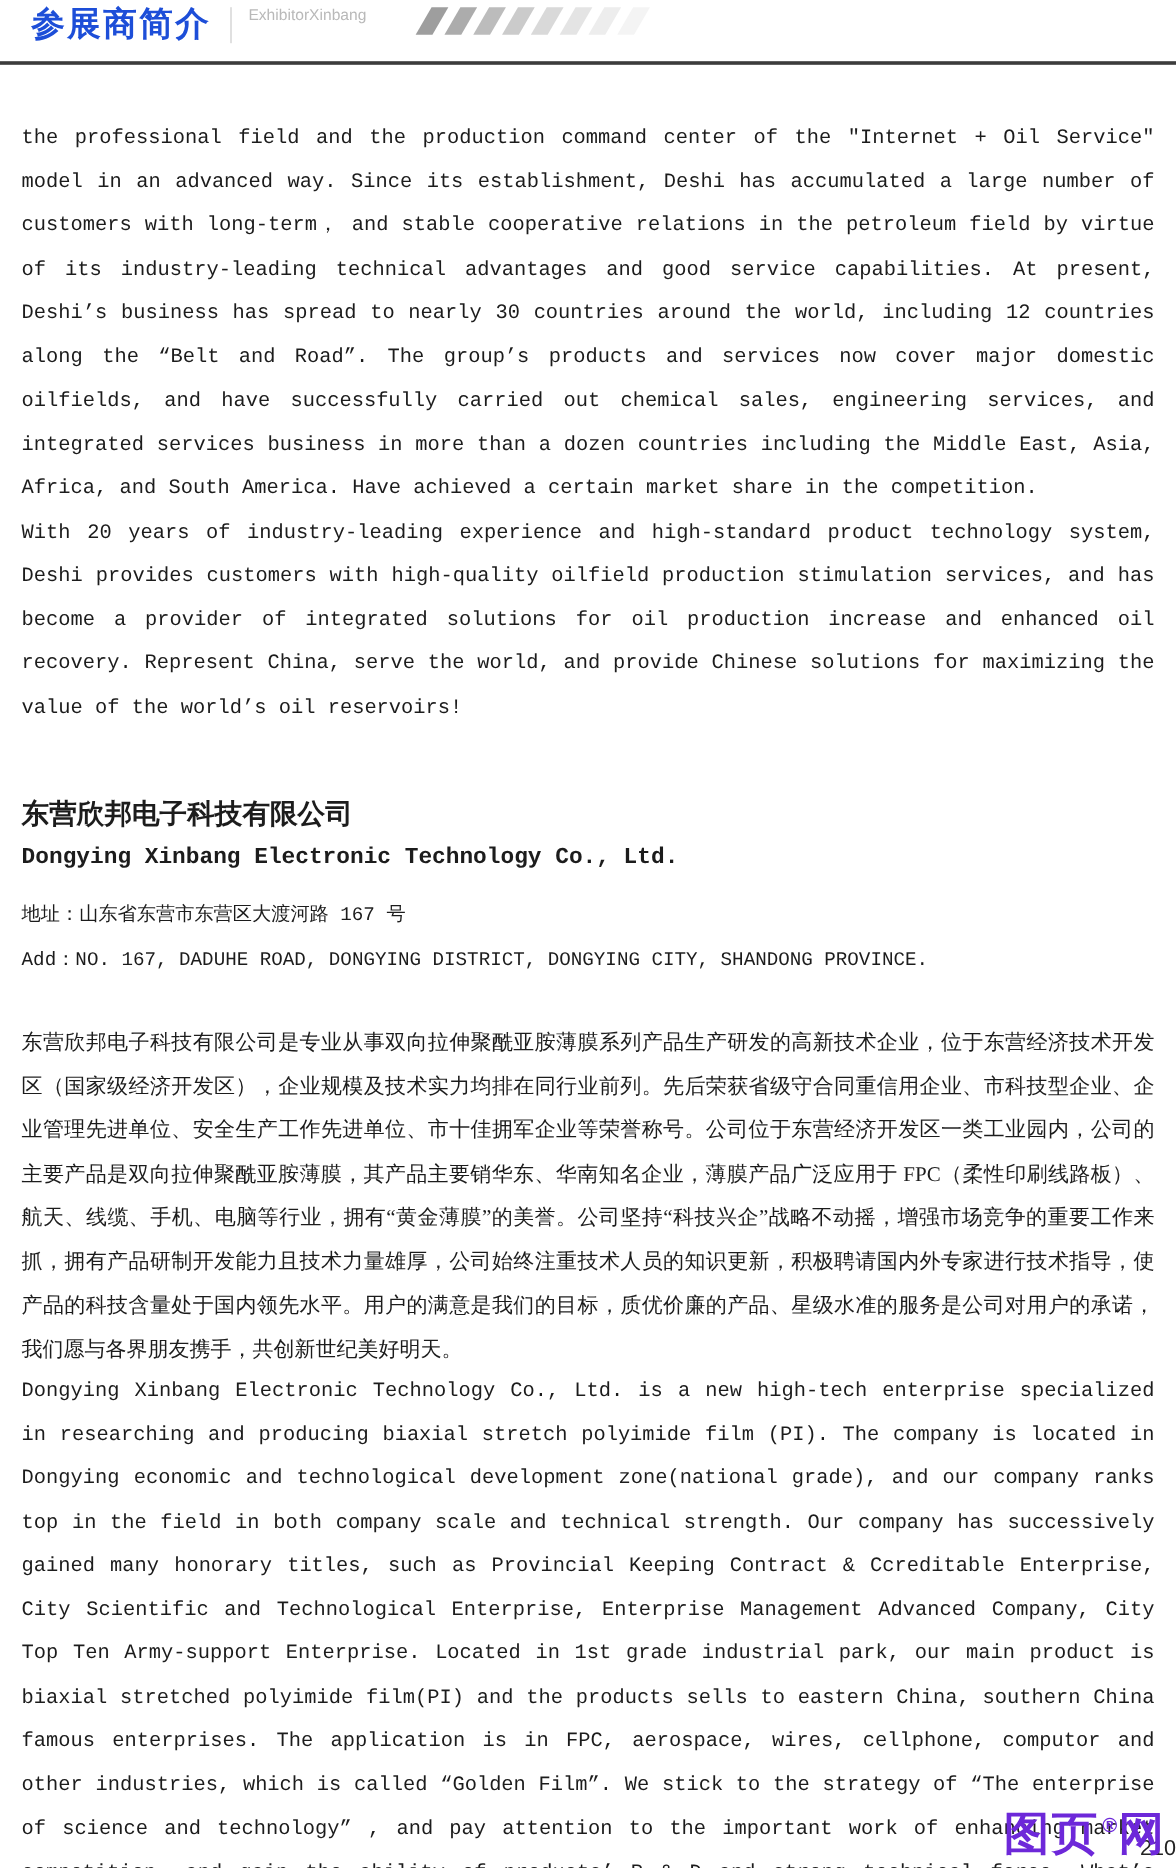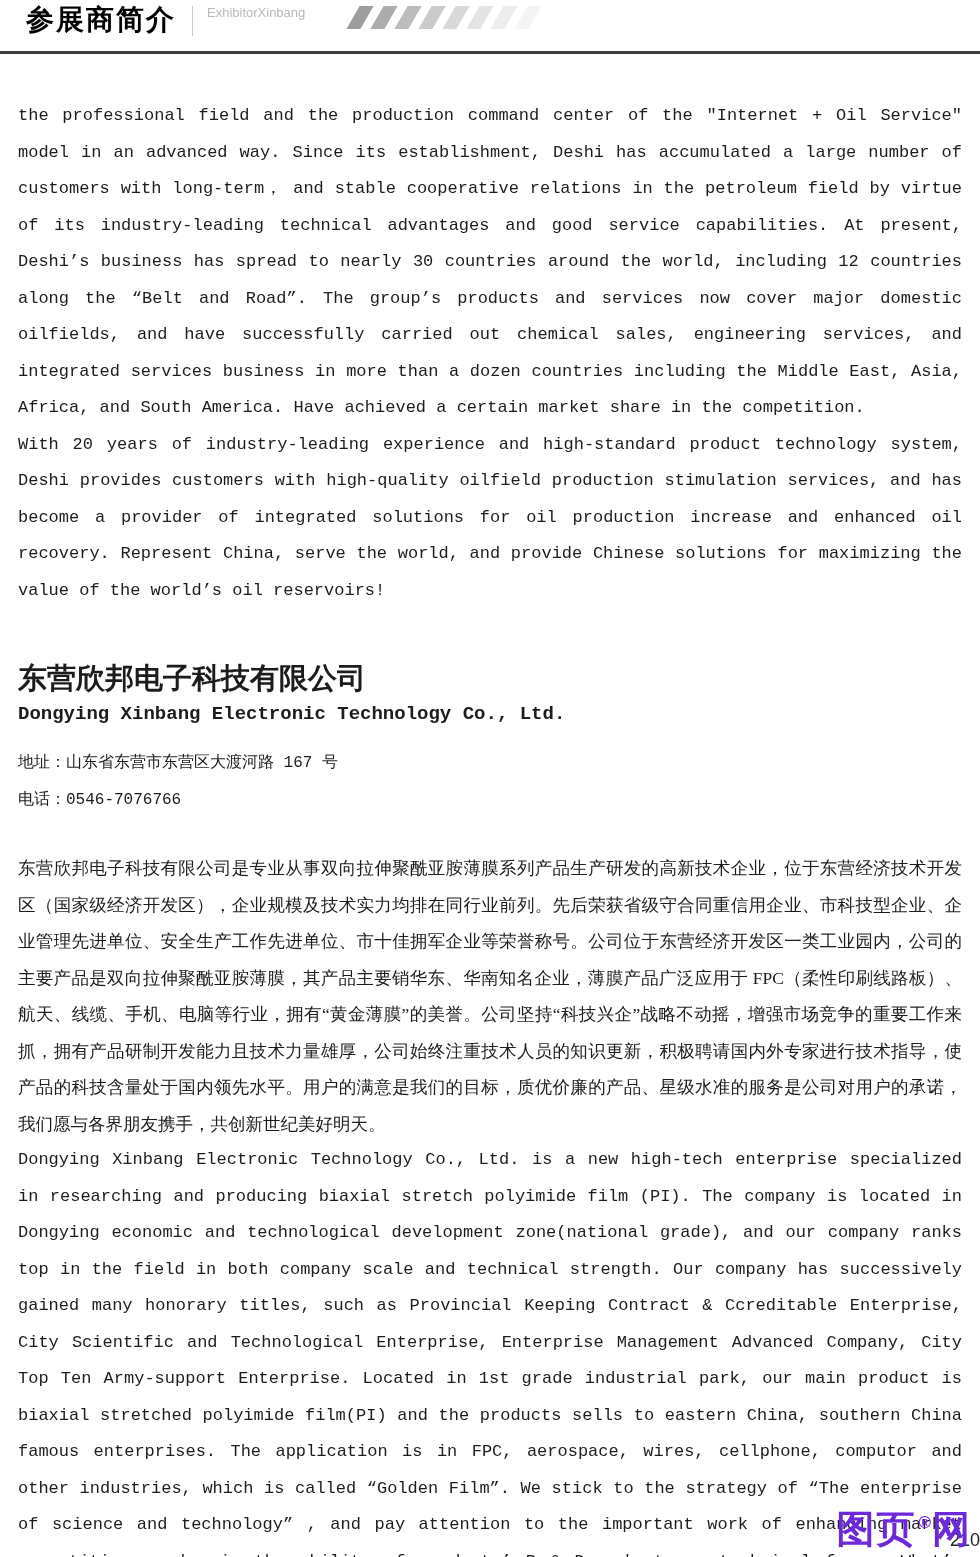--- a/index.html
+++ b/index.html
@@ -13,21 +13,21 @@
     color:#1c1c1c;
     overflow:hidden;
   }
   
   header { padding-top:3px; }
   .hdr-row { display:flex; align-items:flex-start; }
   .hdr-title {
     margin:0 0 0 8px;
     font-size:28px; line-height:34px;
     font-weight:bold; letter-spacing:2px;
-    color:#000000;
+    color:#1d4ed8;
     font-family:"Liberation Sans", sans-serif;
   }
   .vdiv { width:1px; height:30px; background:#cccccc; margin:3px 14px 0 16px; }
   .hdr-en {
     display:flex; 
     font-size:13px; line-height:14px;
     color:#b9b9b9; margin-top:3px;
     font-family:"Liberation Sans", sans-serif;
   }
   .stripes { display:flex; gap:10px; margin-left:48px; margin-top:3px; }
@@ -43,21 +43,21 @@
   .hrule { height:3px; background:#3c3c3c; margin:14px -18px 0 -18px; }
   
   main { margin-top:44px; }
   main p { margin:0; line-height:36.5px; }
   .just { text-align:justify; }
   .en-body { font-size:17px; }
   .zh-body { font-size:17.5px; font-family:Liberation Serif, serif;margin-top:32px; }
   
   .company-name-zh {
     margin:54px 0 0;
-    font-size:29px; line-height:30px; font-weight:bold;
+    font-size:23px; line-height:30px; font-weight:bold;
     font-family:"Liberation Sans", sans-serif;
   }
   .company-name-en {
     margin:6px 0 16px;
     font-size:19px; line-height:30px; font-weight:bold;
   }
   .contact-block { margin-top:10px; }
   .contact { font-size:16px; }
   
   .pageno {
@@ -104,21 +104,21 @@
   <main>
     <p class="en-body just">the professional field and the production command center of the ″Internet + Oil Service″ model in an advanced way. Since its establishment, Deshi has accumulated a large number of customers with long-term， and stable cooperative relations in the petroleum field by virtue of its industry-leading technical advantages and good service capabilities. At present, Deshi’s business has spread to nearly 30 countries around the world, including 12 countries along the “Belt and Road”. The group’s products and services now cover major domestic oilfields, and have successfully carried out chemical sales, engineering services, and integrated services business in more than a dozen countries including the Middle East, Asia, Africa, and South America. Have achieved a certain market share in the competition.</p>
     <p class="en-body just">With 20 years of industry-leading experience and high-standard product technology system, Deshi provides customers with high-quality oilfield production stimulation services, and has become a provider of integrated solutions for oil production increase and enhanced oil recovery. Represent China, serve the world, and provide Chinese solutions for maximizing the value of the world’s oil reservoirs!</p>
 
     <section class="company">
       <h2 class="company-name-zh">东营欣邦电子科技有限公司</h2>
       <h3 class="company-name-en">Dongying Xinbang Electronic Technology Co., Ltd.</h3>
 
       <div class="contact-block">
         <p class="contact">地址：山东省东营市东营区大渡河路 167 号</p>
-        <p class="contact">电话：0546-7076766</p>
+        <p class="contact">Add：NO. 167, DADUHE ROAD, DONGYING DISTRICT, DONGYING CITY, SHANDONG PROVINCE.</p>
       </div>
 
       <p class="zh-body just">东营欣邦电子科技有限公司是专业从事双向拉伸聚酰亚胺薄膜系列产品生产研发的高新技术企业，位于东营经济技术开发区（国家级经济开发区），企业规模及技术实力均排在同行业前列。先后荣获省级守合同重信用企业、市科技型企业、企业管理先进单位、安全生产工作先进单位、市十佳拥军企业等荣誉称号。公司位于东营经济开发区一类工业园内，公司的主要产品是双向拉伸聚酰亚胺薄膜，其产品主要销华东、华南知名企业，薄膜产品广泛应用于 FPC（柔性印刷线路板）、航天、线缆、手机、电脑等行业，拥有“黄金薄膜”的美誉。公司坚持“科技兴企”战略不动摇，增强市场竞争的重要工作来抓，拥有产品研制开发能力且技术力量雄厚，公司始终注重技术人员的知识更新，积极聘请国内外专家进行技术指导，使产品的科技含量处于国内领先水平。用户的满意是我们的目标，质优价廉的产品、星级水准的服务是公司对用户的承诺，我们愿与各界朋友携手，共创新世纪美好明天。</p>
       <p class="en-body just">Dongying Xinbang Electronic Technology Co., Ltd. is a new high-tech enterprise specialized in researching and producing biaxial stretch polyimide film (PI).  The company is located in Dongying economic and technological development zone(national grade), and our company ranks top in the field in both company scale and technical strength. Our company has successively gained many honorary titles, such as Provincial Keeping Contract &amp; Ccreditable Enterprise, City Scientific and Technological Enterprise, Enterprise Management Advanced Company, City Top Ten Army-support Enterprise. Located in 1st grade industrial park, our main product is biaxial stretched polyimide film(PI) and the products sells to eastern China, southern China famous enterprises. The application is in FPC, aerospace, wires, cellphone, computor and other industries, which is called “Golden Film”. We stick to the strategy of “The enterprise of science and technology” , and pay attention to the important work of enhancing market competition, and gain the ability of products’ R &amp; D and strong technical force. What’s more,</p>
     </section>
   </main>
 
   <div class="pageno">210</div>
 
   <div class="watermark"><span>图页</span><sup>®</sup><span>网</span></div>

